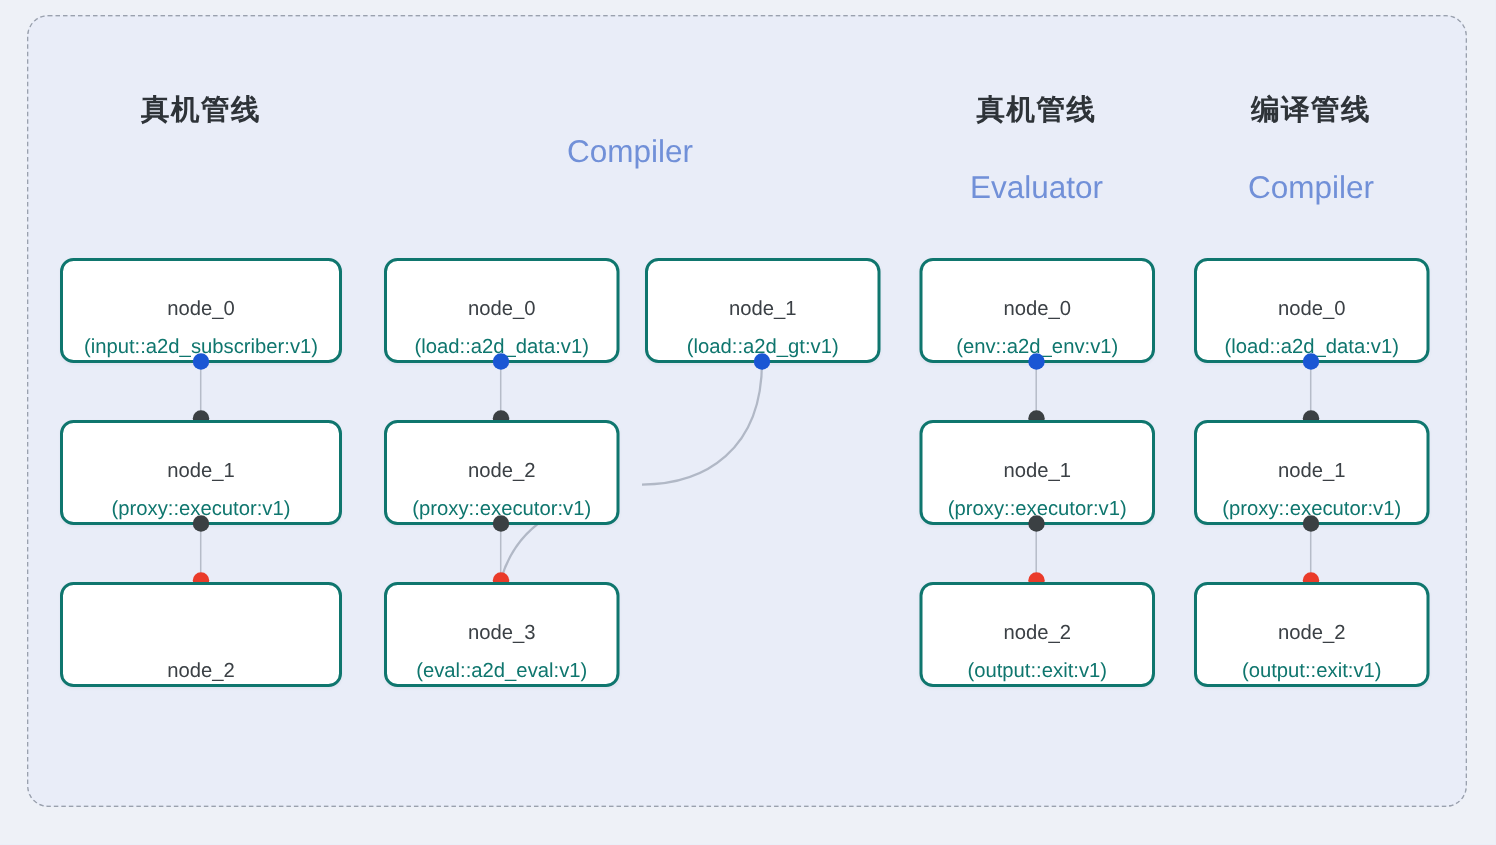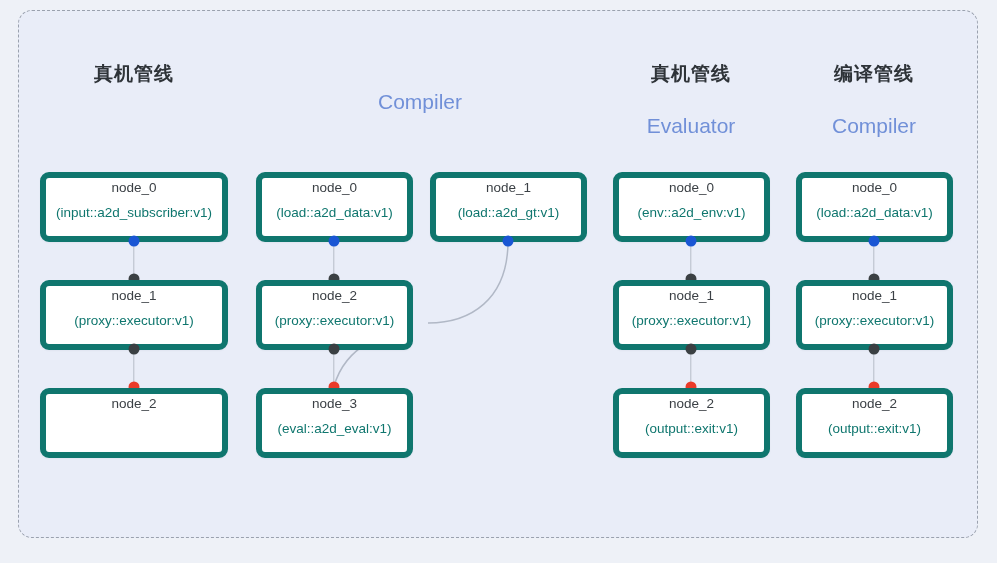--- a/index.html
+++ b/index.html
@@ -57,26 +57,26 @@
     color: #7190d8;
     line-height: 26px;
     white-space: nowrap;
   }
 
   
   .node {
     position: absolute;
     box-sizing: border-box;
     background: #ffffff;
-    border: 6px solid #0f766e;
+    border: 2px solid #0f766e;
     border-radius: 9px;
     display: flex;
     flex-direction: column;
     align-items: center;
-    justify-content: flex-start;
+    justify-content: flex-end;
     box-shadow: 0 1px 2px rgba(40,50,80,0.045);
   }
   .node .title {
     font-size: 13.5px;
     color: #3b4045;
     line-height: 19px;
     white-space: nowrap;
   }
   .node .sub {
     font-size: 13.5px;

